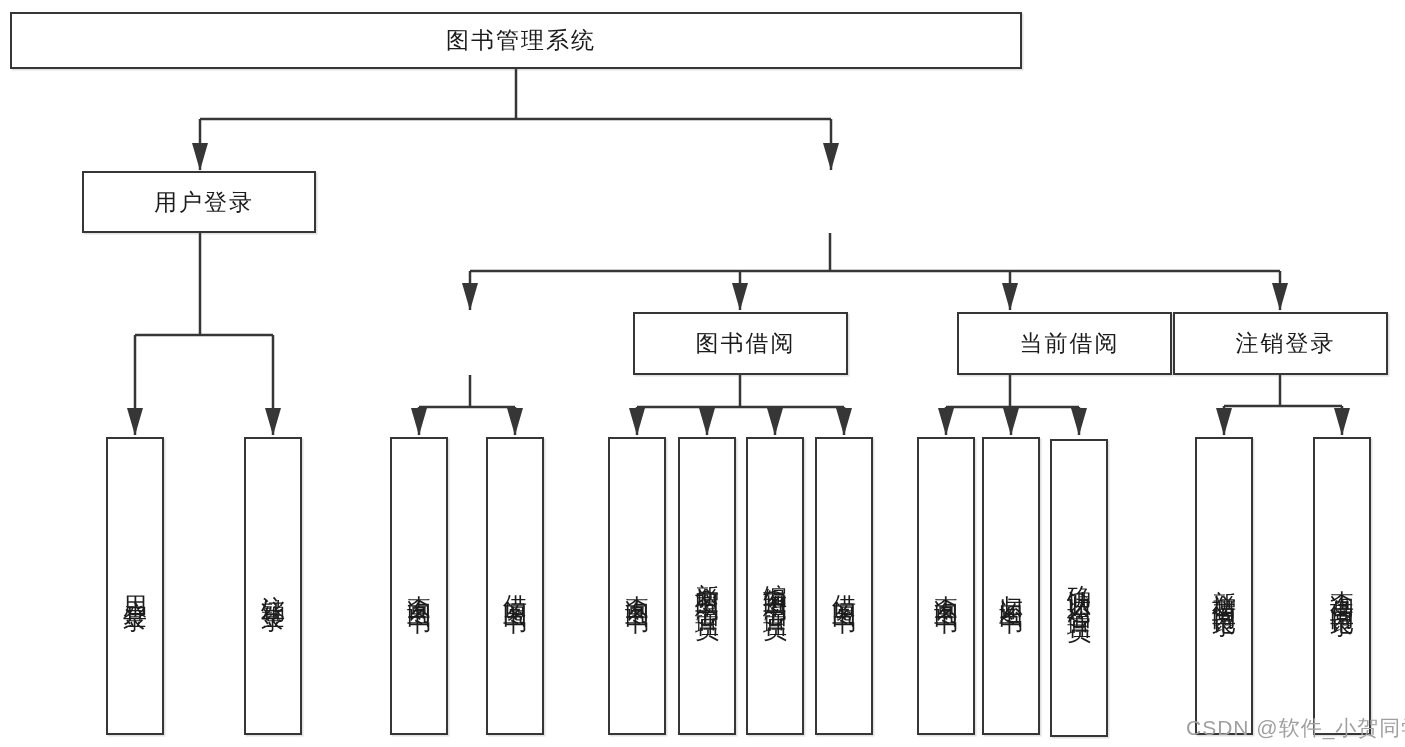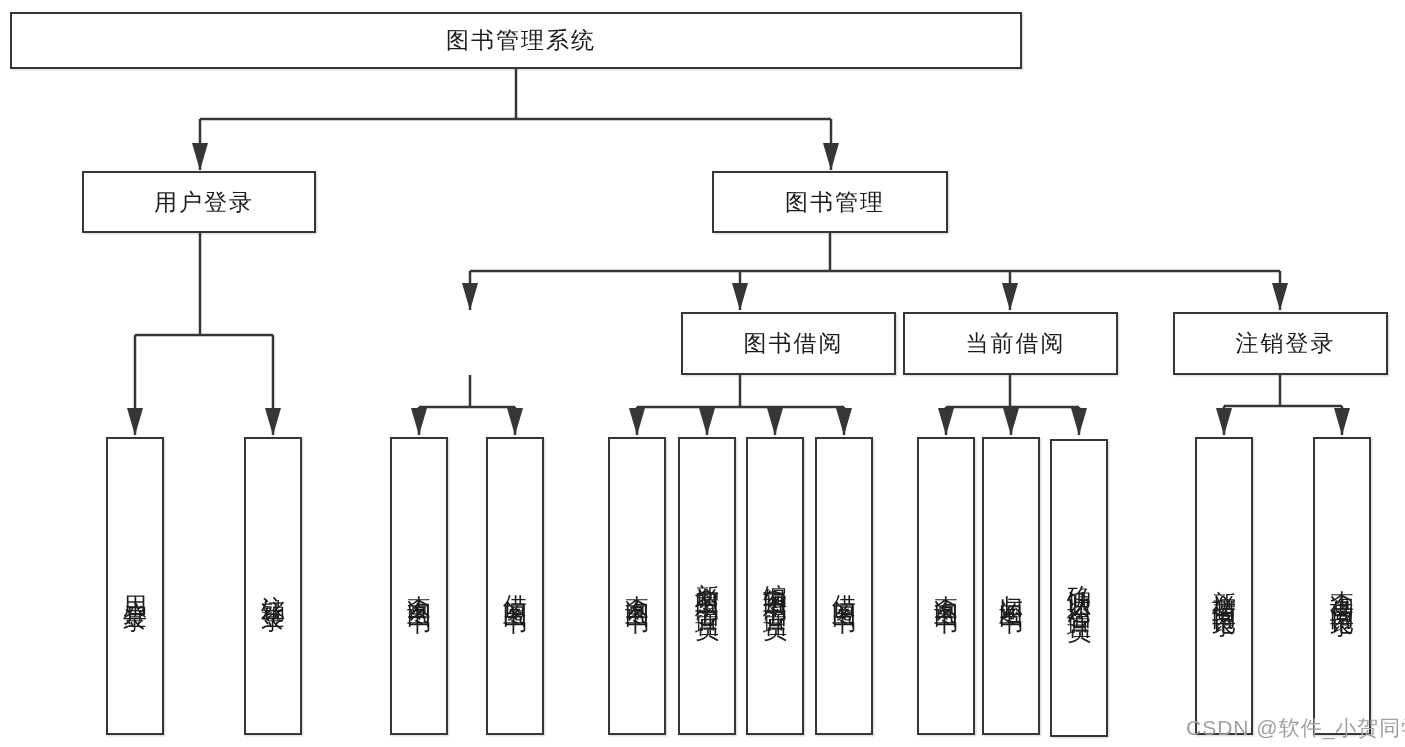--- a/index.html
+++ b/index.html
@@ -124,24 +124,23 @@
     <g stroke="#363636" stroke-width="2.5" fill="none">
       <path d="M1280,375 L1280,406 M1224,406 L1342,406"></path>
       <path d="M1224,406 L1224,435" marker-end="url(#arrow)"></path>
       <path d="M1342,406 L1342,435" marker-end="url(#arrow)"></path>
     </g>
   </svg>
 
   <div class="hbox" style="left:10px; top:12px; width:1012px; height:57px;">图书管理系统</div>
 
   <div class="hbox" style="left:82px; top:171px; width:234px; height:62px;">用户登录</div>
-  <div class="hbox" style="left:712px; top:171px; width:236px; height:62px;">图书管理</div>
 
-  <div class="hbox" style="left:633px; top:312px; width:215px; height:63px;margin-left:48px;">图书借阅</div>
-  <div class="hbox" style="left:903px; top:312px; width:215px; height:63px;">当前借阅</div>
+  <div class="hbox" style="left:633px; top:312px; width:215px; height:63px;">图书借阅</div>
+  <div class="hbox" style="left:957px; top:312px; width:215px; height:63px;">当前借阅</div>
   <div class="hbox" style="left:1173px; top:312px; width:215px; height:63px;">注销登录</div>
 
   <div class="vbox" style="left:106px;">用户登录</div>
   <div class="vbox" style="left:244px;">注销登录</div>
 
   <div class="vbox" style="left:390px;">查询图书</div>
   <div class="vbox" style="left:486px;">借阅图书</div>
 
   <div class="vbox" style="left:608px;">查询图书</div>
   <div class="vbox" style="left:678px;">新增图书（管理员）</div>

